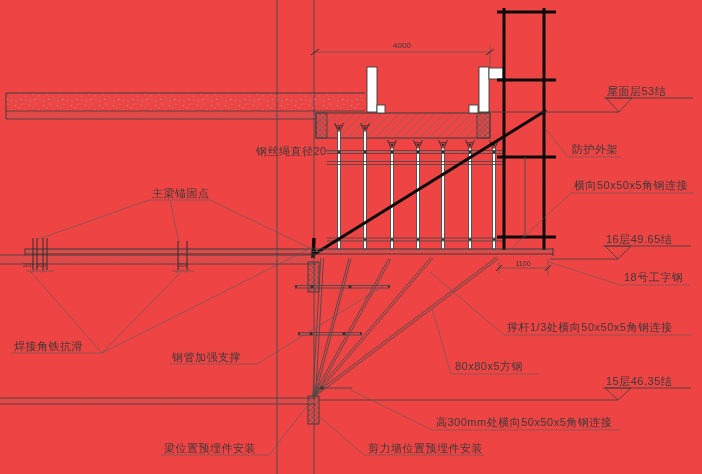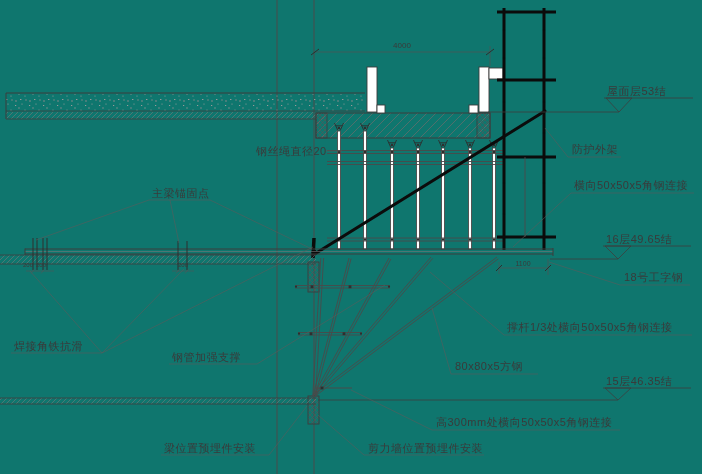--- a/index.html
+++ b/index.html
@@ -1,16 +1,16 @@
 <!DOCTYPE html>
 <html><head>
 <meta charset="utf-8">
 <style>
   html,body{margin:0;padding:0;background:#ffffff;}
-  .stage{position:relative;width:702px;height:474px;background:#0f766e;overflow:hidden;
+  .stage{position:relative;width:702px;height:474px;background:#ef4444;overflow:hidden;
          font-family:"Liberation Sans", sans-serif;}
   svg text{fill:#3a3a3a;font-family:"Liberation Sans", sans-serif;}
   .lbl{font-size:11px;letter-spacing:0.5px;}
   .dim{font-size:8px;}
   .dim-sm{font-size:6px;}
   .elev{font-size:11px;letter-spacing:0.5px;}
 </style>
 </head>
 <body>
 

